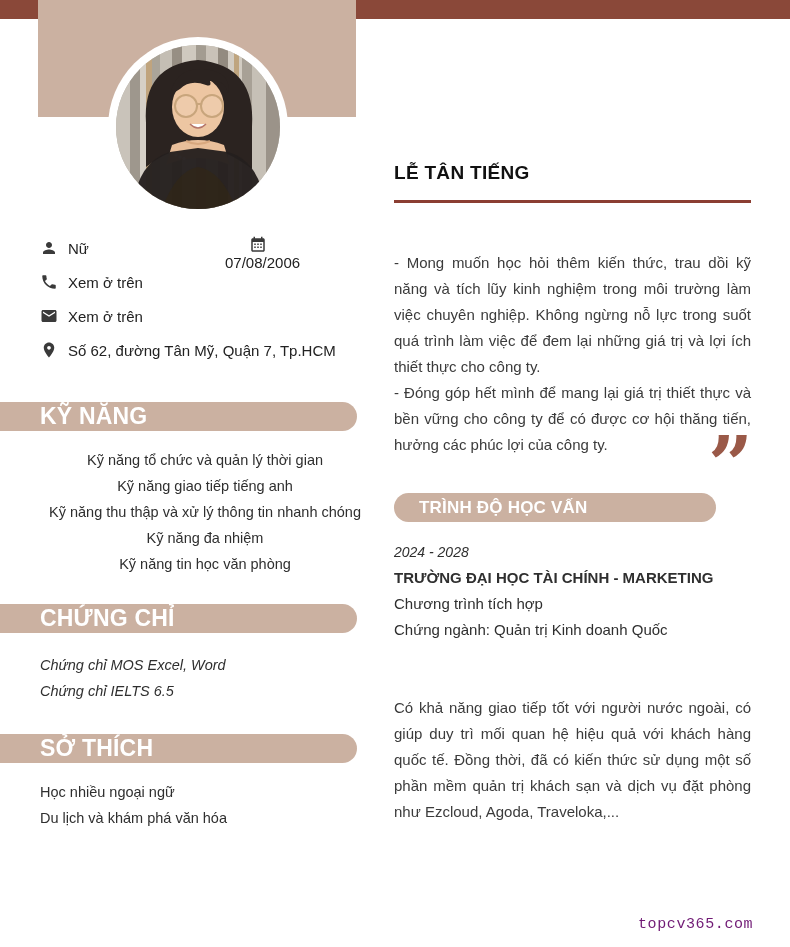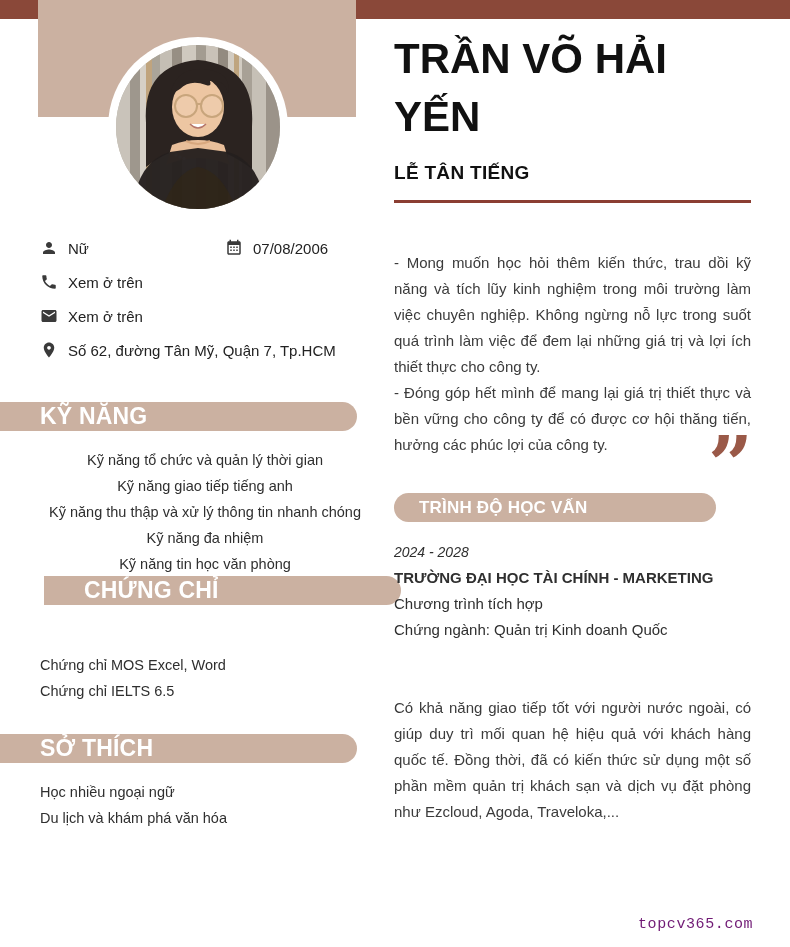--- a/index.html
+++ b/index.html
@@ -17,21 +17,21 @@
   .photo-clip { position:absolute; left:8px; top:8px; width:164px; height:164px; border-radius:50%; overflow:hidden; }
   
   .name { position:absolute; left:394px; top:30px; width:362px; font-size:42px; line-height:58px; font-weight:700; color:var(--c-heading,#111); }
   .job-title { position:absolute; left:394px; top:162px; width:356px; font-size:19px; font-weight:700; letter-spacing:.3px; color:var(--c-heading,#111); }
   .accent-line { position:absolute; left:394px; top:200px; width:357px; height:3px; background:var(--c-line,#8B3E32); }
   
   .contact { position:absolute; left:40px; top:234px; width:330px; }
   .c-row { position:absolute; left:0; height:24px; display:flex; align-items:center; font-size:15px; color:#222; }
   .c-row .ic { width:18px; height:18px; margin-right:10px; color:#3a3a3a; flex:0 0 18px; }
   .c-row .ic svg { width:18px; height:18px; display:block; }
-  .dob-group { position:absolute; left:185px; top:0; height:24px; display:flex; align-items:center; }
+  .dob-group { position:absolute; left:185px; top:0; height:24px; display:flex; align-items:center;flex-direction:column; }
   .dob-group .ic { width:18px; height:18px; margin-right:10px; color:#3a3a3a; }
   
   .pill-left { position:absolute; left:0; width:357px; height:29px; background:var(--c-pill,#CBB1A1);
     border-radius:0 15px 15px 0; color:#fff; font-weight:700; font-size:23px; line-height:29px; padding-left:40px; letter-spacing:.2px; }
   .pill-right { position:absolute; left:394px; width:322px; height:29px; background:var(--c-pill,#CBB1A1);
     border-radius:15px; color:#fff; font-weight:700; font-size:17px; line-height:29px; padding-left:25px; letter-spacing:.2px; }
   
   .list { position:absolute; left:40px; width:330px; font-size:14.5px; line-height:26px; color:var(--c-list,#2f2f2f); }
   .list div { white-space:nowrap; }
   
@@ -93,21 +93,20 @@
         <circle cx="60" cy="110" r="1.6" fill="#fff"></circle>
           <circle cx="64" cy="112" r="1.6" fill="#fff"></circle>
           <circle cx="68" cy="113.5" r="1.6" fill="#fff"></circle>
 
         <path d="M16,164 Q22,116 54,107 L82,103 L112,107 Q144,116 150,164 Z" fill="#241f1e" opacity="0.96"></path>
         <path d="M46,164 Q60,126 82,122 Q106,126 120,164 Z" fill="#35290f" opacity="0.45"></path>
       </svg>
     </div>
   </div>
 
-  <div class="name">TRẦN VÕ HẢI YẾN</div>
   <div class="job-title">LỄ TÂN TIẾNG</div>
   <div class="accent-line"></div>
 
   <div class="contact">
     <div class="c-row" style="top:2px;">
       <span class="ic">
         <svg viewBox="0 0 24 24" fill="currentColor">
             <path d="M12 12c2.21 0 4-1.79 4-4s-1.79-4-4-4-4 1.79-4 4 1.79 4 4 4zm0 2c-2.67 0-8 1.34-8 4v2h16v-2c0-2.66-5.33-4-8-4z"></path>
           </svg>
       </span>
@@ -155,22 +154,22 @@
 
   <div class="pill-left" style="top:402px;">KỸ NĂNG</div>
   <div class="list" style="top:447px;text-align:center;">
     <div>Kỹ năng tổ chức và quản lý thời gian</div>
     <div>Kỹ năng giao tiếp tiếng anh</div>
     <div>Kỹ năng thu thập và xử lý thông tin nhanh chóng</div>
     <div>Kỹ năng đa nhiệm</div>
     <div>Kỹ năng tin học văn phòng</div>
   </div>
 
-  <div class="pill-left" style="top:576px;margin-left:44px;">CHỨNG CHỈ</div>
-  <div class="list" style="top:652px;">
+  <div class="pill-left" style="top:604px;">CHỨNG CHỈ</div>
+  <div class="list" style="top:652px;font-style:italic;">
     <div>Chứng chỉ MOS Excel, Word</div>
     <div>Chứng chỉ IELTS 6.5</div>
   </div>
 
   <div class="pill-left" style="top:734px;">SỞ THÍCH</div>
   <div class="list" style="top:779px;">
     <div>Học nhiều ngoại ngữ</div>
     <div>Du lịch và khám phá văn hóa</div>
   </div>
 

